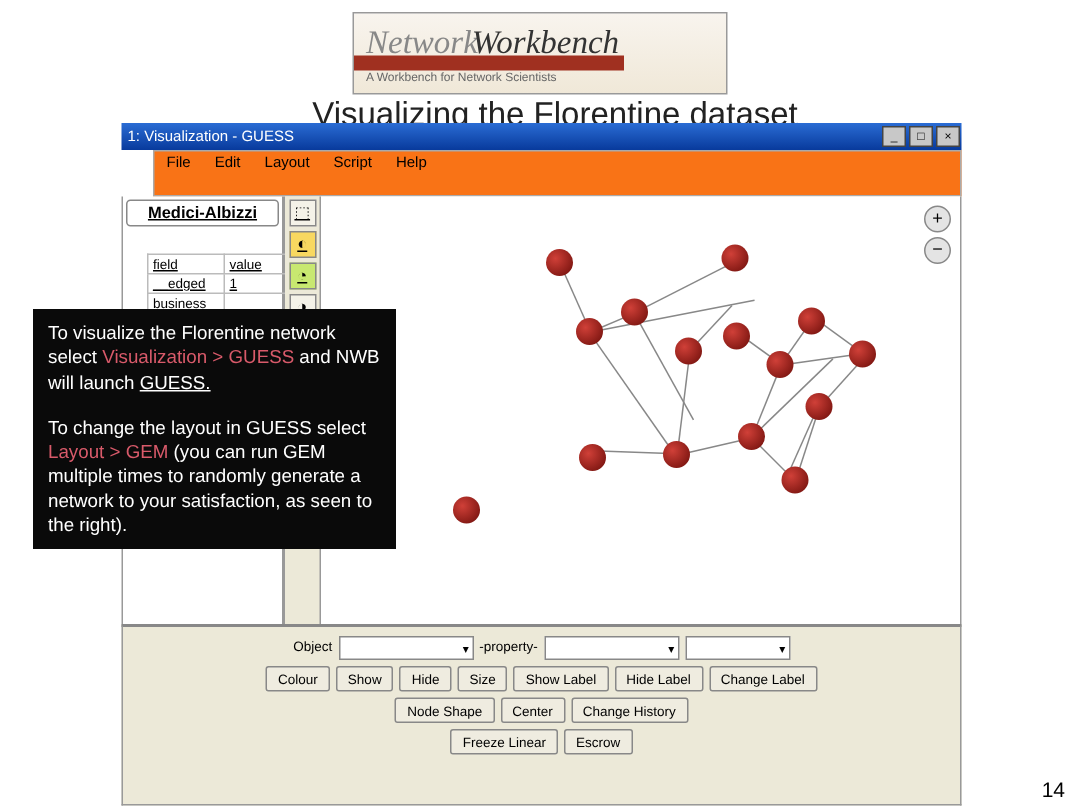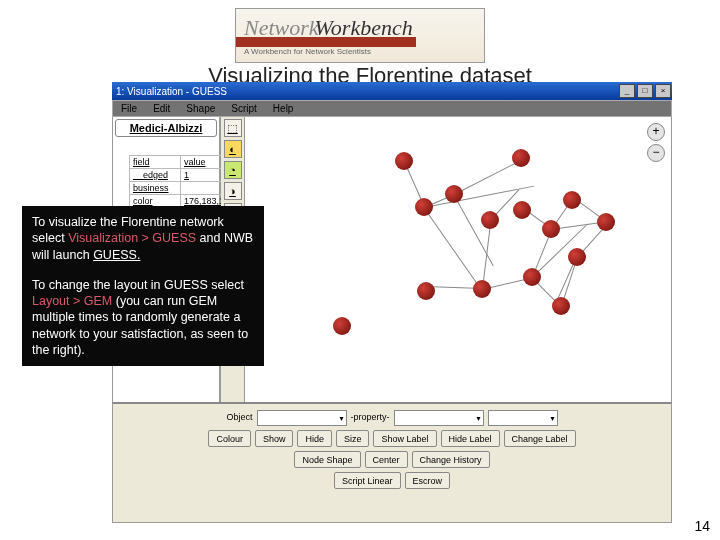--- a/index.html
+++ b/index.html
@@ -6,25 +6,25 @@
   body { width: 720px; height: 540px; font-family: Arial, sans-serif; background: #fff; position: relative; overflow: hidden; }
   .slide { width: 720px; height: 540px; position: relative; }
   .header { display: flex; align-items: center; padding: 8px 10px 2px 10px; flex-direction: column; }
   .logo { width: 250px; height: 55px; background: linear-gradient(#f8f4ee,#f0e8d8); border: 1px solid #999; position: relative; }
   .logo-text { position: absolute; top: 6px; left: 8px; }
   .logo-nw { font: italic 22px Georgia, serif; color: #888; }
   .logo-wb { font: italic 22px Georgia, serif; color: #333; margin-left: -4px; }
   .logo-sub { position: absolute; bottom: 6px; left: 8px; font-size: 8px; color: #666; }
   .logo-band { position: absolute; top: 28px; left: 0; width: 180px; height: 10px; background: #a03020; }
   .title { flex: 1; font-size: 22px; color: #222; padding-left: 20px; }
-  .app-area { position: absolute; left: 112px; top: 82px; width: 560px; height: 410px; }
+  .app-area { position: absolute; left: 81px; top: 82px; width: 560px; height: 410px; }
   .titlebar { height: 18px; background: linear-gradient(#2a6cd4,#083a9c); color: #fff; font-size: 10px; display: flex; align-items: center; padding-left: 4px; }
   .winbtns { margin-left: auto; display: flex; }
   .winbtn { width: 16px; height: 14px; background: #c8c8c8; border: 1px solid #444; margin: 1px; font-size: 8px; text-align: center; line-height: 11px; color: #000; }
-  .menubar { height: 17px; background: #737373; border: 1px solid #aaa; display: flex; font-size: 10px; }
+  .menubar { height: 31px; background: #f97316; border: 1px solid #aaa; display: flex; font-size: 10px; margin-left: 21px; }
   .menuitem { padding: 2px 8px; }
   .workarea { height: 285px; display: flex; background: #fff; border-left: 1px solid #999; border-right: 1px solid #999; text-decoration: underline; }
   .proppanel { width: 108px; border-right: 2px solid #999; display: flex; flex-direction: column; }
   .prophead { background: #fff; border: 1px solid #888; border-radius: 3px; margin: 2px; font: bold 11px Arial; text-align: center; padding: 2px; }
   .proptable { font-size: 9px; border-collapse: collapse; margin: 16px; }
   .proptable td { border: 1px solid #bbb; padding: 1px 3px; min-width: 40px; }
   .toolbar { width: 24px; background: #ece9d8; border-right: 1px solid #999; display: flex; flex-direction: column; align-items: center; padding-top: 2px; gap: 3px; }
   .tbtn { width: 18px; height: 18px; border: 1px solid #888; background: #f4f2e8; font-size: 11px; text-align: center; line-height: 16px; }
   .canvas { flex: 1; background: #fff; position: relative; }
   .zoomctrl { position: absolute; right: 6px; top: 6px; display: flex; flex-direction: column; gap: 3px; }
@@ -64,21 +64,21 @@
       <span>1: Visualization - GUESS</span>
       <div class="winbtns">
         <div class="winbtn">_</div>
         <div class="winbtn">□</div>
         <div class="winbtn">×</div>
       </div>
     </div>
     <div class="menubar">
       <div class="menuitem">File</div>
       <div class="menuitem">Edit</div>
-      <div class="menuitem">Shape</div>
+      <div class="menuitem">Layout</div>
       <div class="menuitem">Script</div>
       <div class="menuitem">Help</div>
     </div>
     <div class="workarea">
       <div class="proppanel">
         <div class="prophead">Medici-Albizzi</div>
         <table class="proptable">
           <tbody>
               <tr>
                 <td>field</td>
@@ -179,21 +179,21 @@
         <button class="btn">Show Label</button>
         <button class="btn">Hide Label</button>
         <button class="btn">Change Label</button>
       </div>
       <div class="row">
         <button class="btn">Node Shape</button>
         <button class="btn">Center</button>
         <button class="btn">Change History</button>
       </div>
       <div class="row">
-        <button class="btn">Script Linear</button>
+        <button class="btn">Freeze Linear</button>
         <button class="btn">Escrow</button>
       </div>
     </div>
   </div>
 
   <div class="instr">
     <p>
       <span>To visualize the Florentine network select </span><span class="hl">Visualization &gt; GUESS</span><span> and NWB will launch </span><span class="underline">GUESS.</span>
     </p>
     <p style="margin-top:14px">

